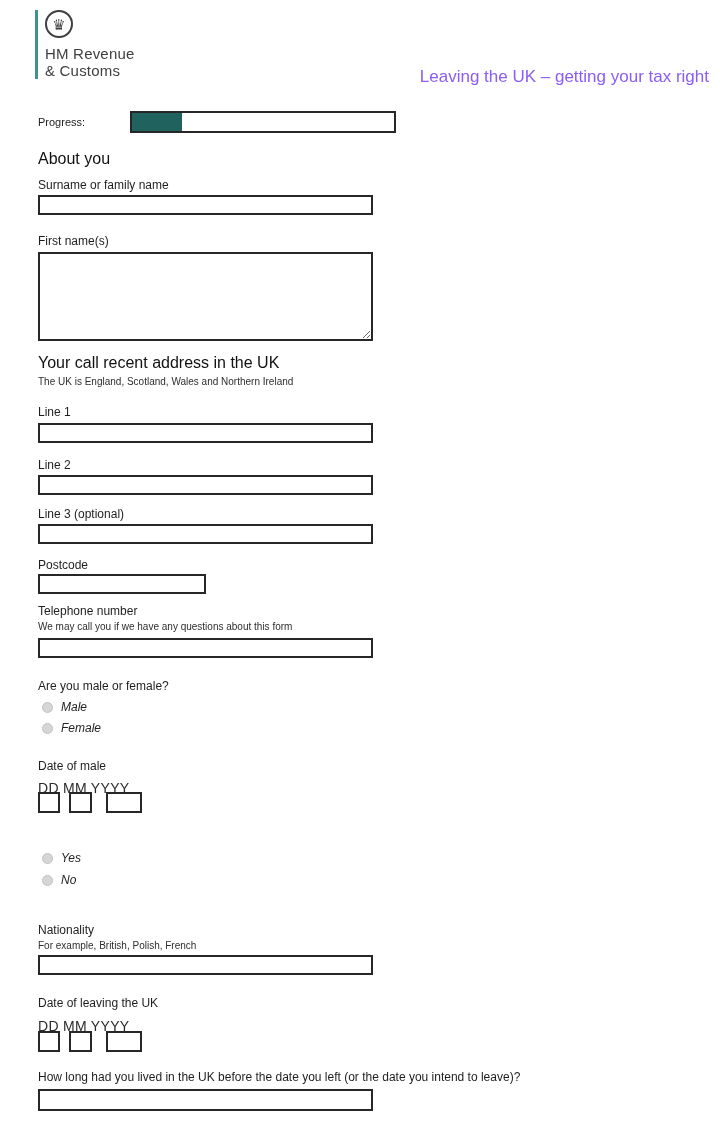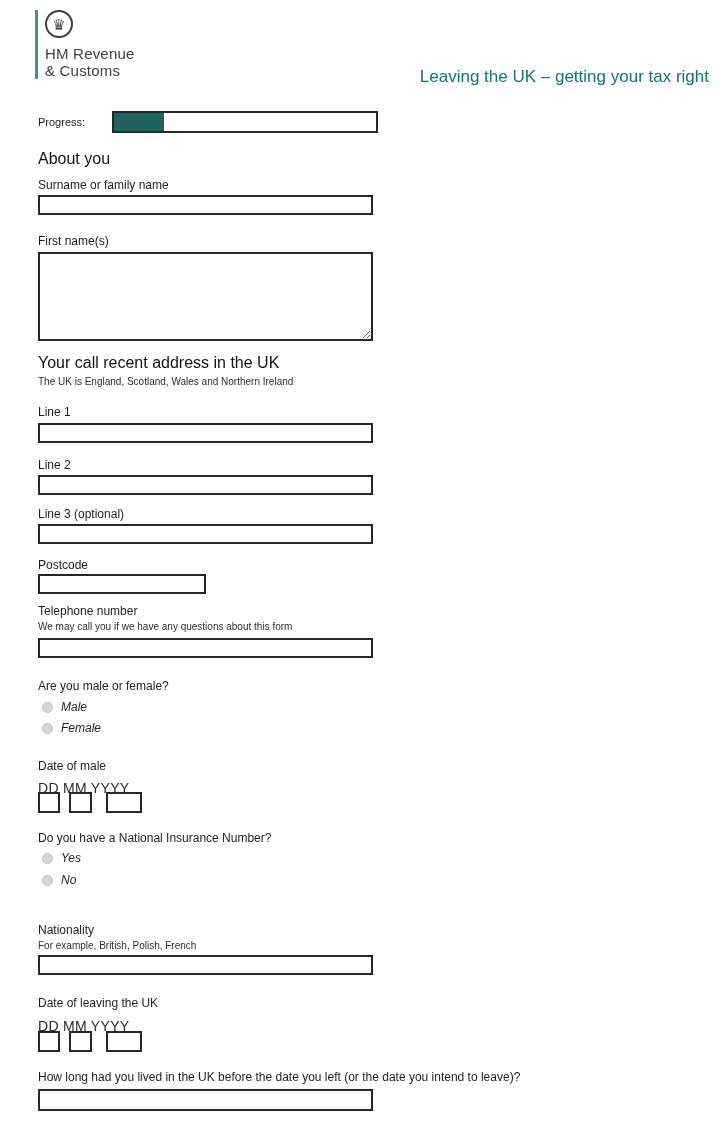--- a/index.html
+++ b/index.html
@@ -39,32 +39,32 @@
     font-size: 15px;
     line-height: 17px;
     color: #3f3f3f;
     letter-spacing: 0.2px;
   }
   .header-title {
     position: absolute;
     top: 67px;
     right: 11px;
     font-size: 17px;
-    color: #0f766e;
+    color: #8b5cf6;
   }
 
   
   .progress-row {
     position: absolute;
     left: 38px;
     top: 111px;
     display: flex;
     align-items: center;
   }
-  .progress-label { font-size: 11px; color: #1e1e1e; width: 74px; }
+  .progress-label { font-size: 11px; color: #1e1e1e; width: 92px; }
   .progress-bar {
     width: 266px;
     height: 22px;
     border: 2px solid #272727;
     background: #ffffff;
   }
   .progress-fill { height: 100%; background: #20635e; }
 
   
   .abs { position: absolute; left: 38px; }
@@ -172,21 +172,20 @@
   </div>
 
   <div class="abs field-label" style="top:759px">Date of male</div>
   <div class="abs date-format" style="top:780px">DD MM YYYY</div>
   <div class="abs date-boxes" style="top:792px">
     <input class="date-box dd" type="text" value="" style="">
     <input class="date-box mm" type="text" value="" style="">
     <input class="date-box yyyy" type="text" value="" style="">
   </div>
 
-  <div class="abs question" style="top:831px">Do you have a National Insurance Number?</div>
   <div class="radio-row" style="top:851px">
     <span class="radio-circle"></span>
     <span class="radio-label">Yes</span>
   </div>
   <div class="radio-row" style="top:873px">
     <span class="radio-circle"></span>
     <span class="radio-label">No</span>
   </div>
 
   <div class="abs field-label" style="top:923px">Nationality</div>

